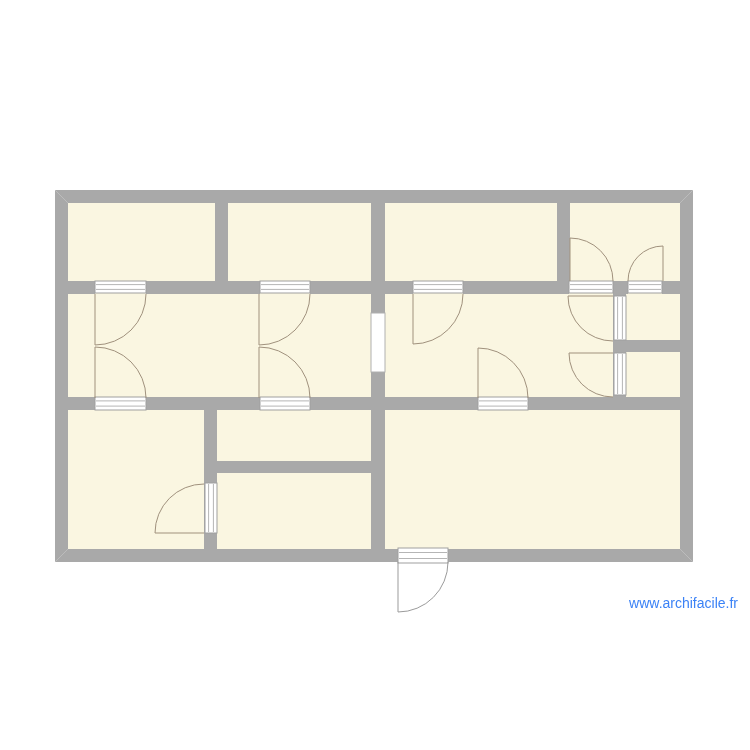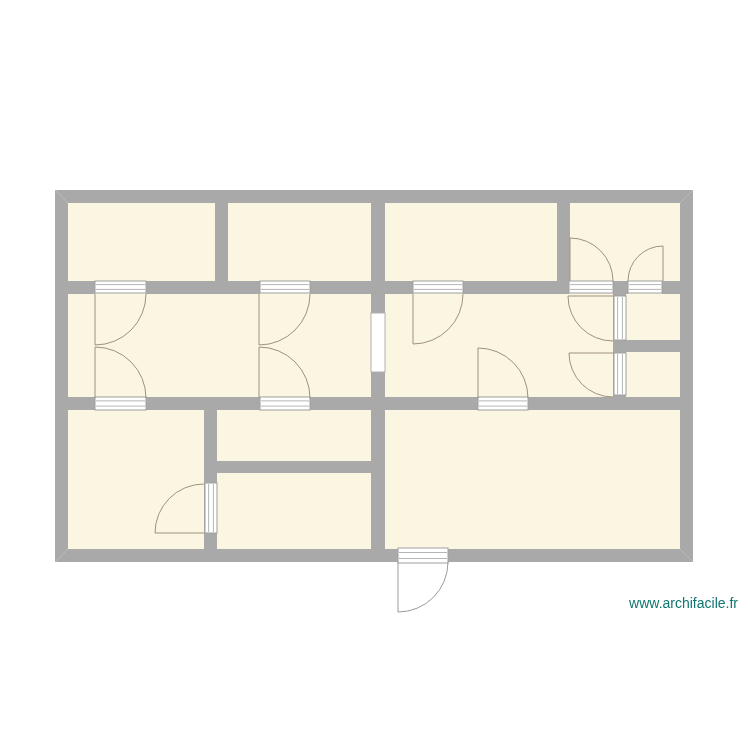--- a/index.html
+++ b/index.html
@@ -21,21 +21,21 @@
     position: absolute;
     left: 0;
     top: 0;
   }
   #watermark {
     position: absolute;
     top: 596px;
     right: 12px;
     font-size: 14px;
     line-height: 14px;
-    color: #0f766e;
+    color: #3b82f6;
     letter-spacing: 0px;
     white-space: nowrap;
   }
 </style>
 </head>
 <body>
 
 <div id="stage">
   <svg id="plan-svg" width="750" height="750" viewBox="0 0 750 750">
       <rect x="55" y="190" width="638" height="372" fill="#faf6e1"></rect>

